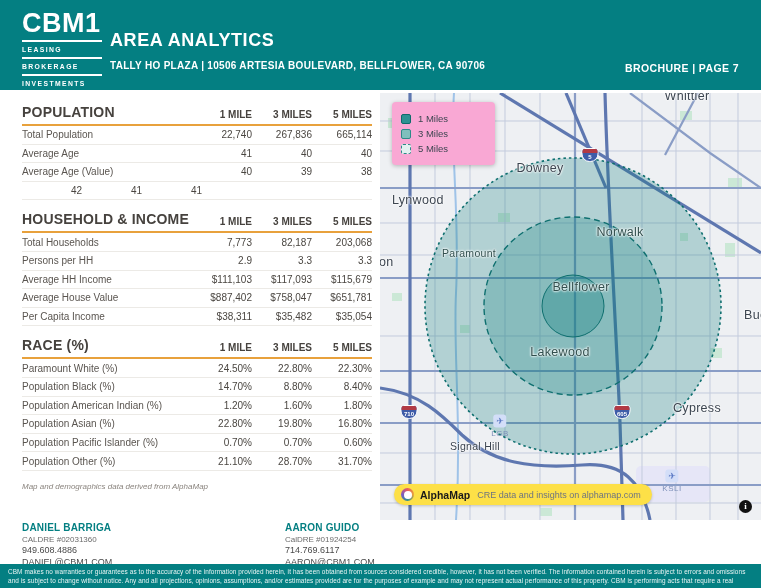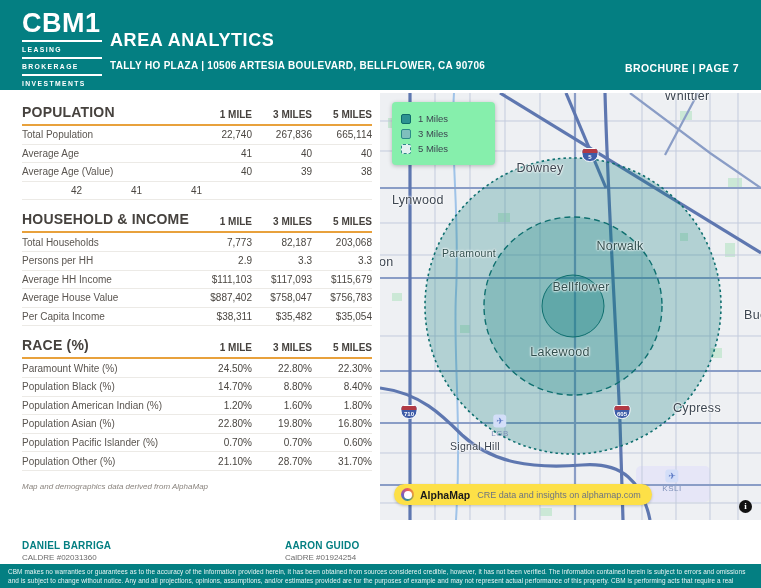--- a/index.html
+++ b/index.html
@@ -46,21 +46,21 @@
   .city {
     position:absolute; color:#3C4550; font-size:12.5px; letter-spacing:0.3px;
     text-shadow:0 0 2px #fff,0 0 2px #fff,0 0 3px #fff; white-space:nowrap;
     transform:translate(-50%,-50%);
   }
   .city.small { font-size:10.5px; }
   .city.inring { color:#314F4E; }
   .city.edge { transform:translate(0,-50%); }
 
   .legend {
-    position:absolute; left:12px; top:9px; width:103px; background:#86efac;
+    position:absolute; left:12px; top:9px; width:103px; background:#f9a8d4;
     border-radius:4px; box-shadow:0 1px 4px rgba(0,0,0,0.25); padding:7px 9px;
   }
   .legend-item { display:flex; align-items:center; margin:4px 0; }
   .legend-swatch { width:10px; height:10px; border-radius:2px; margin-right:7px; }
   .sw-1 { background:#2D9292; border:1.5px solid #0F6B6B; }
   .sw-3 { background:#7FBFBD; border:1.5px solid #2D8A88; }
   .sw-5 { background:#E2F1F0; border:1.5px dashed #2D8A88; }
   .legend-label { font-size:9.5px; color:#3C4550; }
 
   .shield {
@@ -101,21 +101,21 @@
   .attr-text { font-size:9px; color:#6E7480; }
 
   .info-btn {
     position:absolute; right:9px; bottom:7px; width:13px; height:13px;
     background:#111; color:#fff; border-radius:50%; font-size:9px; font-weight:700;
     text-align:center; line-height:13px; font-family:"Liberation Serif", serif;
   }
 
   
   .contacts { position:absolute; left:0; top:522px; width:761px; height:42px; background:#fff; }
-  .contact { position:absolute; top:18px; }
+  .contact { position:absolute; top:0; }
   .contact-name { font-size:10px; font-weight:700; color:#047F82; letter-spacing:0.2px; }
   .contact-line { font-size:8px; color:#6B6B6B; margin-top:1.5px; }
   .contact-phone { font-size:9px; color:#4A4A4A; margin-top:1.5px; }
   .contact-email { font-size:9px; color:#4A4A4A; margin-top:1.5px; }
   .contact-daniel { left:22px; }
   .contact-aaron { left:285px; }
 
   .disclaimer-bar {
     position:absolute; left:0; top:564px; width:761px; height:24px;
     background:#047F82; color:#E9F5F4; padding:3px 8px;
@@ -207,21 +207,21 @@
     <div class="drow-label">Average HH Income</div>
     <div class="dcell">$111,103</div>
     <div class="dcell">$117,093</div>
     <div class="dcell">$115,679</div>
   </div>
 
   <div class="drow">
     <div class="drow-label">Average House Value</div>
     <div class="dcell">$887,402</div>
     <div class="dcell">$758,047</div>
-    <div class="dcell">$756,783</div>
+    <div class="dcell">$651,781</div>
   </div>
 
   <div class="drow">
     <div class="drow-label">Per Capita Income</div>
     <div class="dcell">$38,311</div>
     <div class="dcell">$35,482</div>
     <div class="dcell">$35,054</div>
   </div>
 </div>
   </div>
@@ -342,21 +342,21 @@
 
     <circle cx="193" cy="213" r="148" fill="#117E7E" fill-opacity="0.27" stroke="#0E6F6F" stroke-width="1.6" stroke-dasharray="2.5,3"></circle>
     <circle cx="193" cy="213" r="89" fill="#117E7E" fill-opacity="0.26" stroke="#0E6F6F" stroke-width="1.4" stroke-dasharray="6,4"></circle>
     <circle cx="193" cy="213" r="31" fill="#117E7E" fill-opacity="0.32" stroke="#0E6F6F" stroke-width="1"></circle>
   </svg>
 
   <span class="city" style="left:307px; top:3px;">Whittier</span>
   <span class="city edge" style="left:17px; top:59px;">South Gate</span>
   <span class="city" style="left:160px; top:75px;">Downey</span>
   <span class="city edge" style="left:12px; top:107px;">Lynwood</span>
-  <span class="city inring" style="left:240px; top:153px;">Norwalk</span>
+  <span class="city inring" style="left:240px; top:139px;">Norwalk</span>
   <span class="city small inring" style="left:89px; top:160px;">Paramount</span>
   <span class="city inring" style="left:201px; top:194px;">Bellflower</span>
   <span class="city inring" style="left:180px; top:259px;">Lakewood</span>
   <span class="city" style="left:317px; top:315px;">Cypress</span>
   <span class="city small" style="left:95px; top:353px;">Signal Hill</span>
   <span class="city edge" style="left:-1px; top:169px;">on</span>
   <span class="city edge" style="left:364px; top:222px;">Bue</span>
 
   <div class="shield" style="left:210px; top:62px;">
     <div class="shield-num">5</div>

